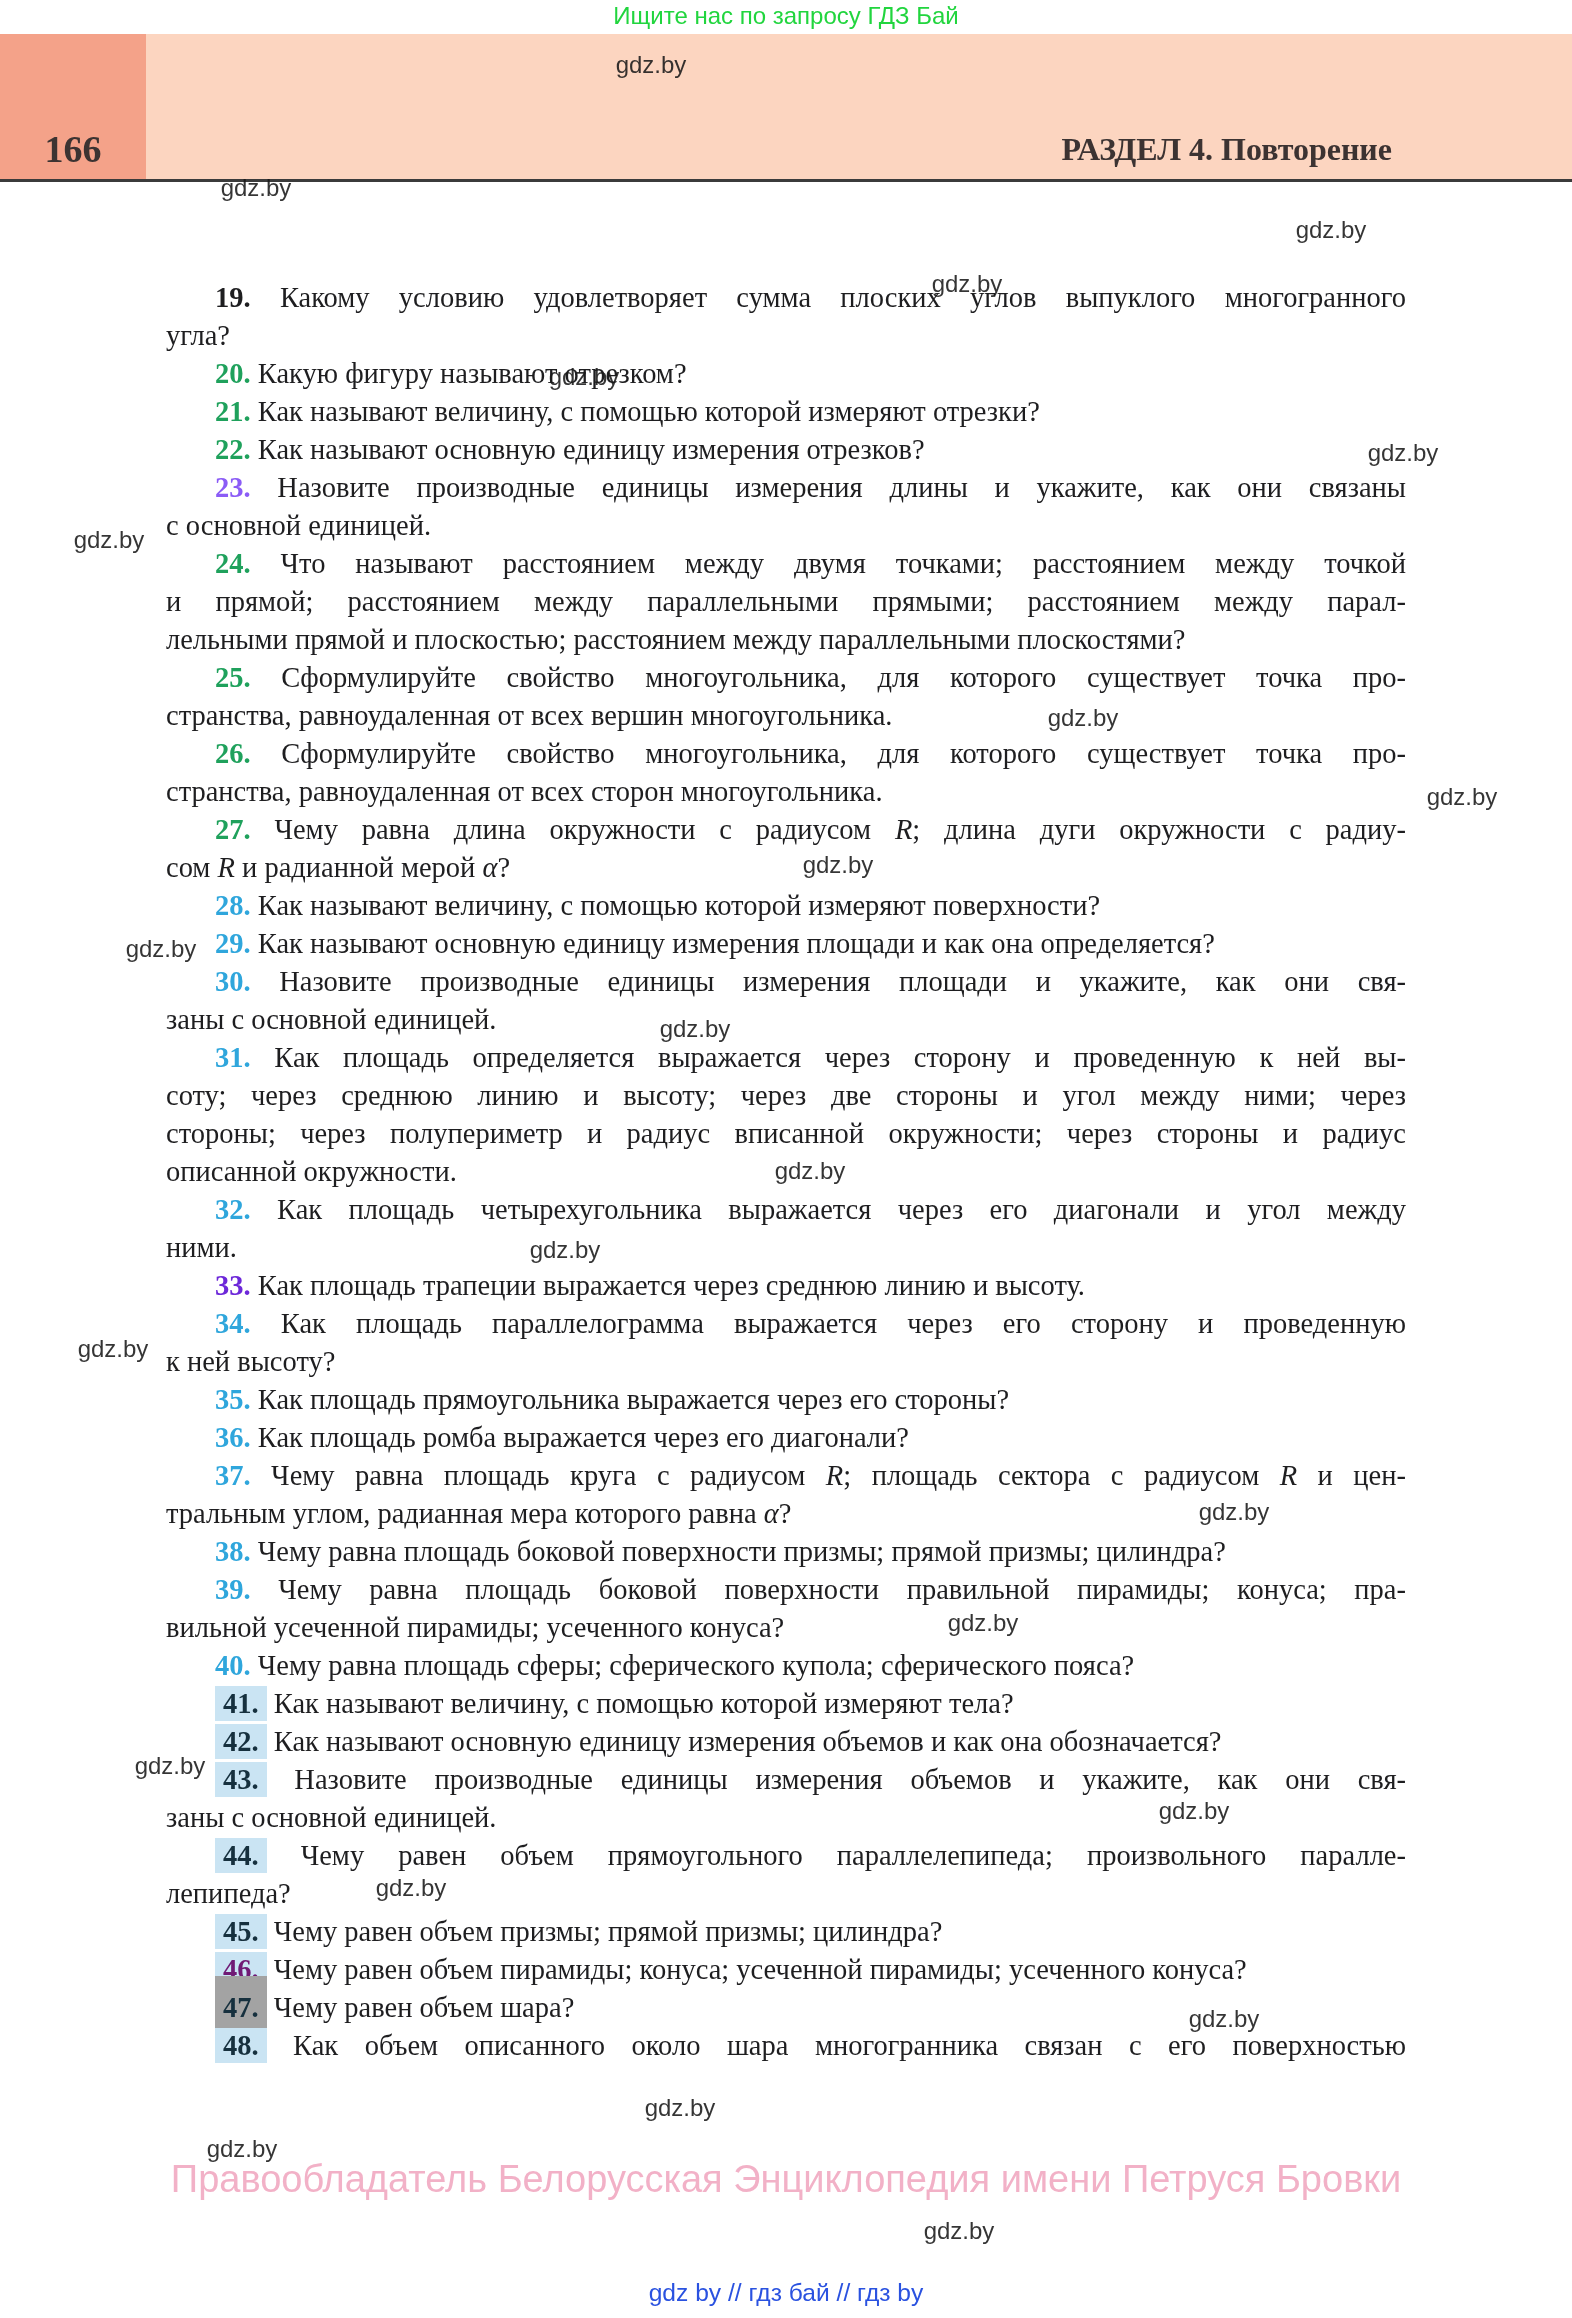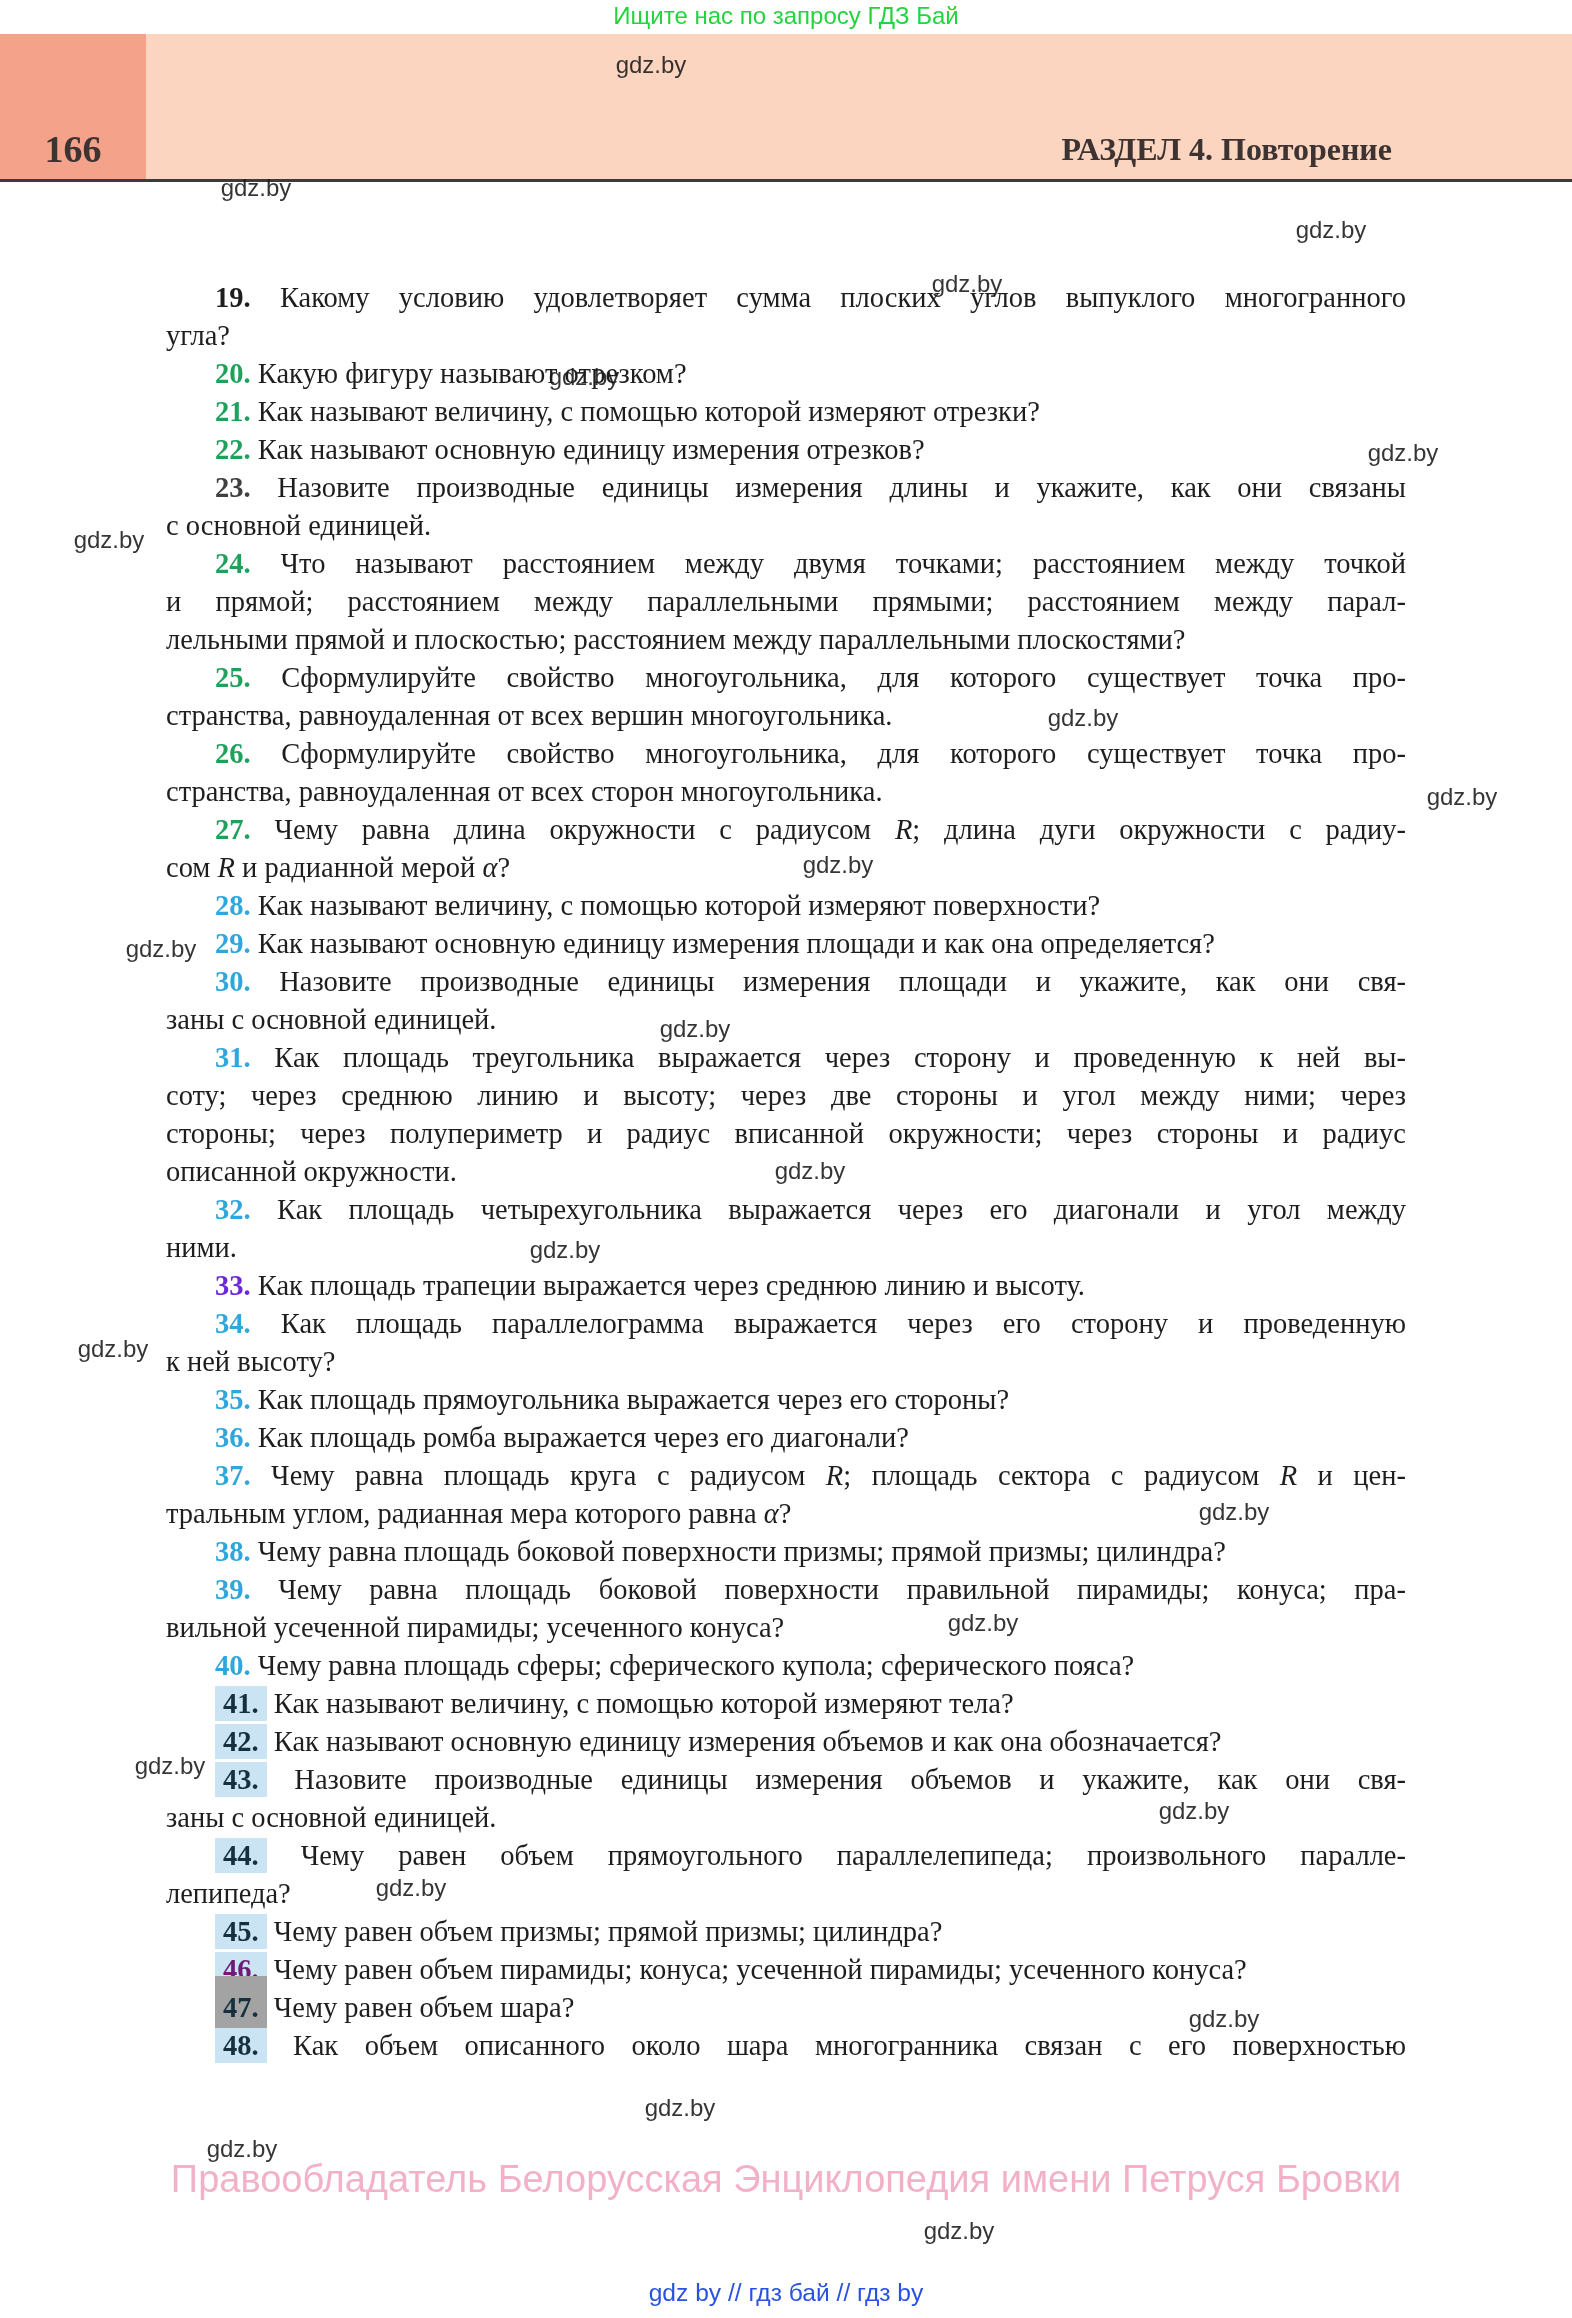--- a/index.html
+++ b/index.html
@@ -39,36 +39,36 @@
     <div class="section-title" style="color: rgb(60, 51, 50);">РАЗДЕЛ 4. Повторение</div>
   </div>
   <div class="header-rule" style="background: rgb(59, 59, 59);"></div>
 
   <div class="questions" id="questions">
       <div class="line first"><span class="num" style="color: rgb(30, 30, 32);">19.</span><span> Какому условию удовлетворяет сумма плоских углов выпуклого многогранного</span></div>
       <div class="line last">угла?</div>
       <div class="line first last"><span class="num" style="color: rgb(31, 161, 92);">20.</span><span> Какую фигуру называют отрезком?</span></div>
       <div class="line first last"><span class="num" style="color: rgb(31, 161, 92);">21.</span><span> Как называют величину, с помощью которой измеряют отрезки?</span></div>
       <div class="line first last"><span class="num" style="color: rgb(31, 161, 92);">22.</span><span> Как называют основную единицу измерения отрезков?</span></div>
-      <div class="line first"><span class="num" style="color: #404040;">23.</span><span> Назовите производные единицы измерения длины и укажите, как они связаны</span></div>
+      <div class="line first"><span class="num" style="color: #8b5cf6;">23.</span><span> Назовите производные единицы измерения длины и укажите, как они связаны</span></div>
       <div class="line last">с основной единицей.</div>
       <div class="line first"><span class="num" style="color: rgb(31, 161, 92);">24.</span><span> Что называют расстоянием между двумя точками; расстоянием между точкой</span></div>
       <div class="line">и прямой; расстоянием между параллельными прямыми; расстоянием между парал-</div>
       <div class="line last">лельными прямой и плоскостью; расстоянием между параллельными плоскостями?</div>
       <div class="line first"><span class="num" style="color: rgb(31, 161, 92);">25.</span><span> Сформулируйте свойство многоугольника, для которого существует точка про-</span></div>
       <div class="line last">странства, равноудаленная от всех вершин многоугольника.</div>
       <div class="line first"><span class="num" style="color: rgb(31, 161, 92);">26.</span><span> Сформулируйте свойство многоугольника, для которого существует точка про-</span></div>
       <div class="line last">странства, равноудаленная от всех сторон многоугольника.</div>
       <div class="line first"><span class="num" style="color: rgb(31, 161, 92);">27.</span><span> Чему равна длина окружности с радиусом <i>R</i>; длина дуги окружности с радиу-</span></div>
       <div class="line last">сом <i>R</i> и радианной мерой <i>α</i>?</div>
       <div class="line first last"><span class="num" style="color: rgb(47, 166, 220);">28.</span><span> Как называют величину, с помощью которой измеряют поверхности?</span></div>
       <div class="line first last"><span class="num" style="color: rgb(47, 166, 220);">29.</span><span> Как называют основную единицу измерения площади и как она определяется?</span></div>
       <div class="line first"><span class="num" style="color: rgb(47, 166, 220);">30.</span><span> Назовите производные единицы измерения площади и укажите, как они свя-</span></div>
       <div class="line last">заны с основной единицей.</div>
-      <div class="line first"><span class="num" style="color: rgb(47, 166, 220);">31.</span><span> Как площадь треугольника выражается через сторону и проведенную к ней вы-</span></div>
+      <div class="line first"><span class="num" style="color: rgb(47, 166, 220);">31.</span><span> Как площадь определяется выражается через сторону и проведенную к ней вы-</span></div>
       <div class="line">соту; через среднюю линию и высоту; через две стороны и угол между ними; через</div>
       <div class="line">стороны; через полупериметр и радиус вписанной окружности; через стороны и радиус</div>
       <div class="line last">описанной окружности.</div>
       <div class="line first"><span class="num" style="color: rgb(47, 166, 220);">32.</span><span> Как площадь четырехугольника выражается через его диагонали и угол между</span></div>
       <div class="line last">ними.</div>
       <div class="line first last"><span class="num" style="color: #6d28d9;">33.</span><span> Как площадь трапеции выражается через среднюю линию и высоту.</span></div>
       <div class="line first"><span class="num" style="color: rgb(47, 166, 220);">34.</span><span> Как площадь параллелограмма выражается через его сторону и проведенную</span></div>
       <div class="line last">к ней высоту?</div>
       <div class="line first last"><span class="num" style="color: rgb(47, 166, 220);">35.</span><span> Как площадь прямоугольника выражается через его стороны?</span></div>
       <div class="line first last"><span class="num" style="color: rgb(47, 166, 220);">36.</span><span> Как площадь ромба выражается через его диагонали?</span></div>

